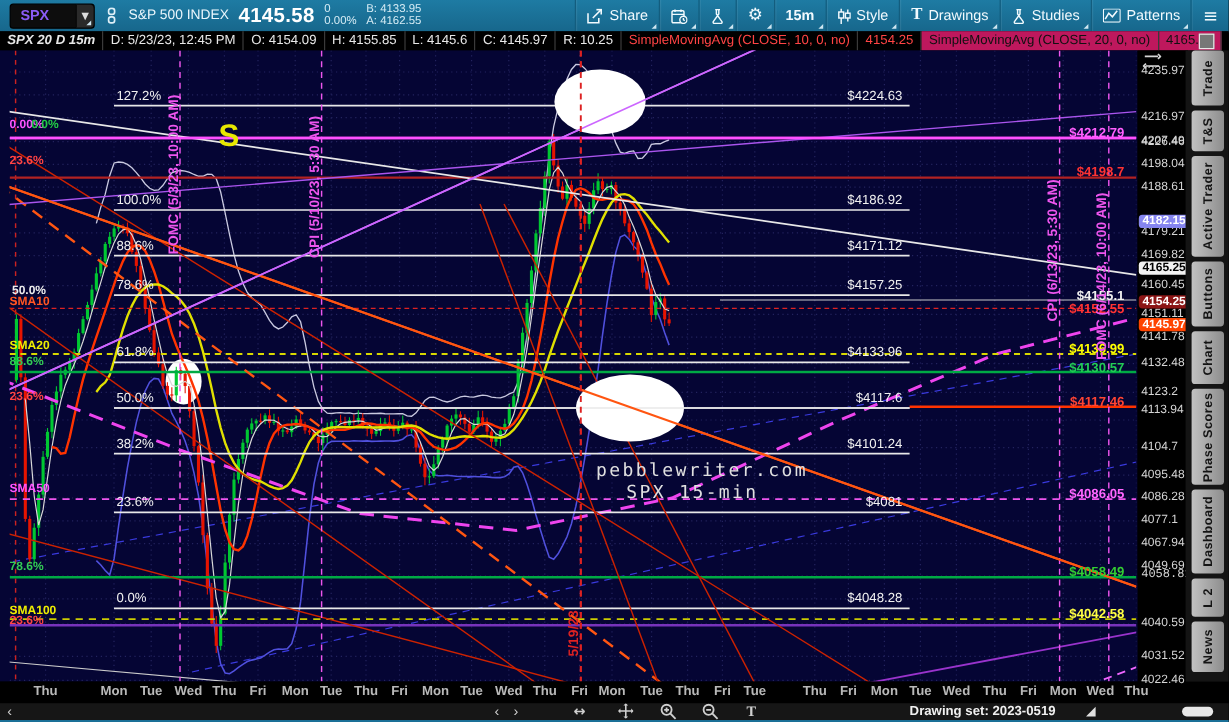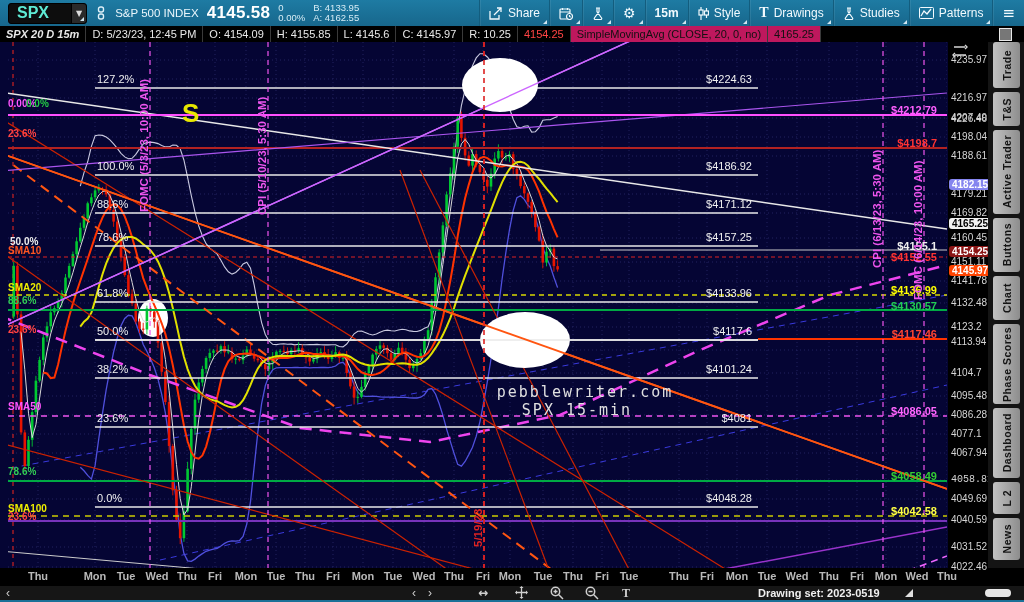--- a/index.html
+++ b/index.html
@@ -5,21 +5,21 @@
   html,body{margin:0;padding:0;background:#000;}
   body{width:1024px;height:602px;position:relative;overflow:hidden;
        font-family:"Liberation Sans",sans-serif;-webkit-font-smoothing:antialiased;}
   .g{font-family:"DejaVu Sans",sans-serif;}
   
   #toolbar{position:absolute;left:0;top:0;width:1024px;height:26px;background:linear-gradient(#1e7ba3,#17678c);
            display:flex;align-items:center;justify-content:space-between;color:#fff;border-bottom:1px solid #0c4a66;}
   .tb-left,.tb-right{display:flex;align-items:center;height:100%;}
   .tb-left>*{margin-left:8px;}
   #symbol-dd{display:flex;align-items:center;background:#0d0d0d;border:1px solid #000;border-radius:3px;height:19px;position:relative;}
-  #symbol-dd .sym{color:#5eead4;font-size:16px;font-weight:bold;padding:0 22px 0 8px;}
+  #symbol-dd .sym{color:#8b5cf6;font-size:12px;font-weight:bold;padding:0 22px 0 8px;}
   #symbol-dd .arr{background:#2a2a2a;border-left:1px solid #000;height:100%;display:flex;align-items:center;padding:0 4px;font-size:8px;color:#ddd;border-radius:0 3px 3px 0;}
   .company{font-size:11.5px;color:#eaf6fc;}
   .last{font-size:17px;font-weight:bold;letter-spacing:.3px;}
   .stack{display:flex;flex-direction:column;line-height:10px;font-size:9.5px;color:#d6ecf5;}
   .tb-btn{display:flex;align-items:center;gap:5px;height:100%;padding:0 9px;font-size:12px;color:#f2fafe;
           border-left:1px solid #135d7e;box-shadow:inset 1px 0 0 rgba(255,255,255,.08);position:relative;cursor:pointer;white-space:nowrap;}
   .fold::after{content:"";position:absolute;right:2px;bottom:2px;border-left:4px solid transparent;border-bottom:4px solid #cfe6f0;}
   .ticon{display:inline-flex;align-items:center;}
   .ticon svg{display:block;}
   .serifT{font-family:"Liberation Serif",serif;font-weight:bold;font-size:14px;line-height:12px;}
@@ -160,20 +160,21 @@
 </div>
 
 <div id="chart-header">
   <span class="seg t">SPX 20 D 15m</span>
   <span class="seg">D: 5/23/23, 12:45 PM</span>
   <span class="seg">O: 4154.09</span>
   <span class="seg">H: 4155.85</span>
   <span class="seg">L: 4145.6</span>
   <span class="seg">C: 4145.97</span>
   <span class="seg">R: 10.25</span>
+  <span class="seg red">SimpleMovingAvg (CLOSE, 10, 0, no)</span>
   <span class="seg red">4154.25</span>
   <span class="seg inv">SimpleMovingAvg (CLOSE, 20, 0, no)</span>
   <span class="seg inv">4165.25</span>
   <span id="hdr-grid-icon"></span>
 </div>
 
 <div id="chart-bg"></div>
 <svg id="chart-svg">
   <defs>
       <clipPath id="clip">
@@ -661,21 +662,21 @@
     <span class="tick" style="top: 233px;">4141.78</span>
     <span class="tick" style="top: 255px;">4132.48</span>
     <span class="tick" style="top: 279px;">4123.2</span>
     <span class="tick" style="top: 294px;">4113.94</span>
     <span class="tick" style="top: 325px;">4104.7</span>
     <span class="tick" style="top: 348px;">4095.48</span>
     <span class="tick" style="top: 367px;">4086.28</span>
     <span class="tick" style="top: 386px;">4077.1</span>
     <span class="tick" style="top: 405px;">4067.94</span>
     <span class="tick" style="top: 432px; font-family: Liberation Mono, monospace;">4058.81</span>
-    <span class="tick" style="top: 451px;">4049.69</span>
+    <span class="tick" style="top: 424px;">4049.69</span>
     <span class="tick" style="top: 472px;">4040.59</span>
     <span class="tick" style="top: 499px;">4031.52</span>
     <span class="tick" style="top: 519px;">4022.46</span>
     <span class="bubble" style="top: 137px; background: rgb(133, 133, 239); color: rgb(255, 255, 255);">4182.15</span>
     <span class="bubble" style="top: 176px; background: rgb(242, 242, 242); color: rgb(0, 0, 0);">4165.25</span>
     <span class="bubble" style="top: 204px; background: rgb(139, 21, 21); color: rgb(255, 255, 255);">4154.25</span>
     <span class="bubble" style="top: 223px; background: rgb(255, 68, 0); color: rgb(255, 255, 255);">4145.97</span>
   </div>
 
 <div id="x-axis">

